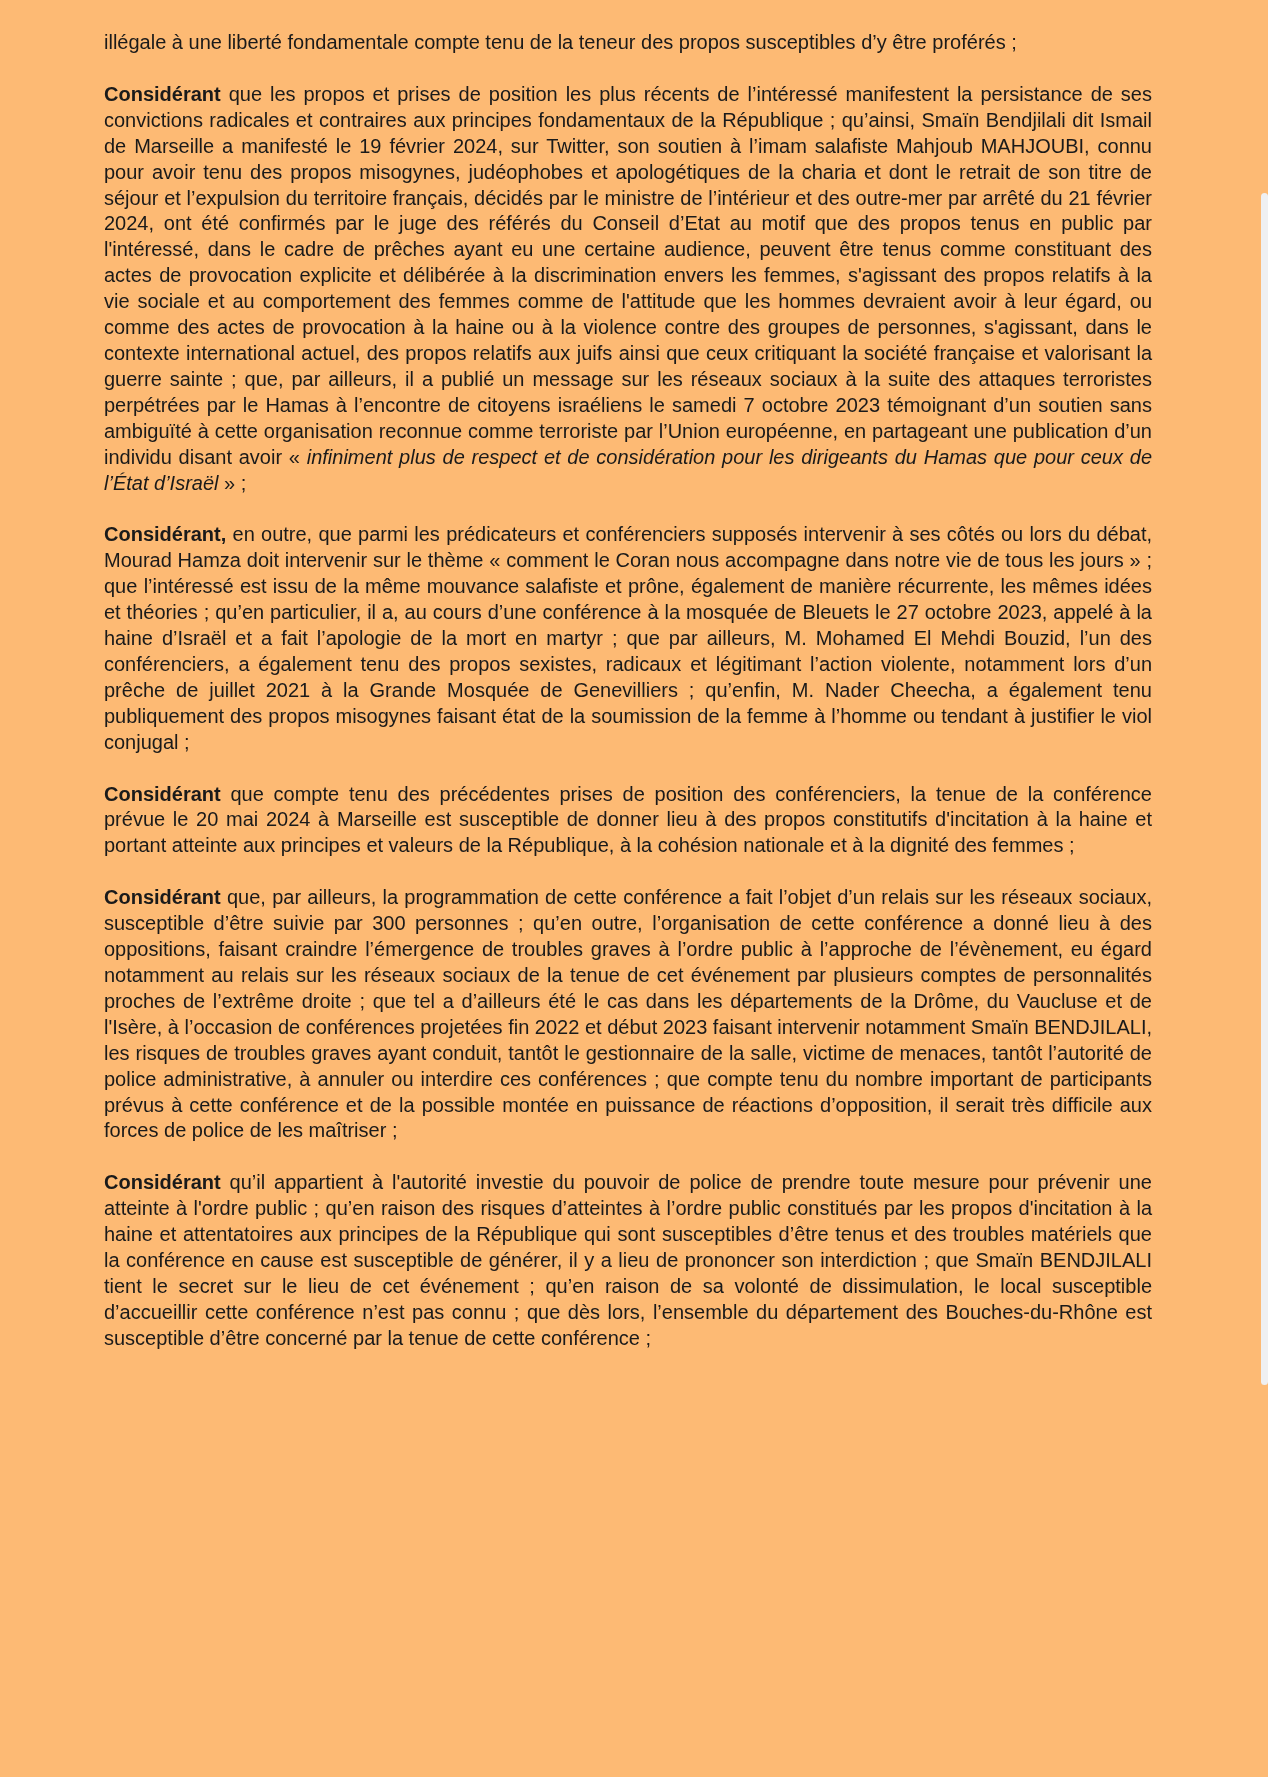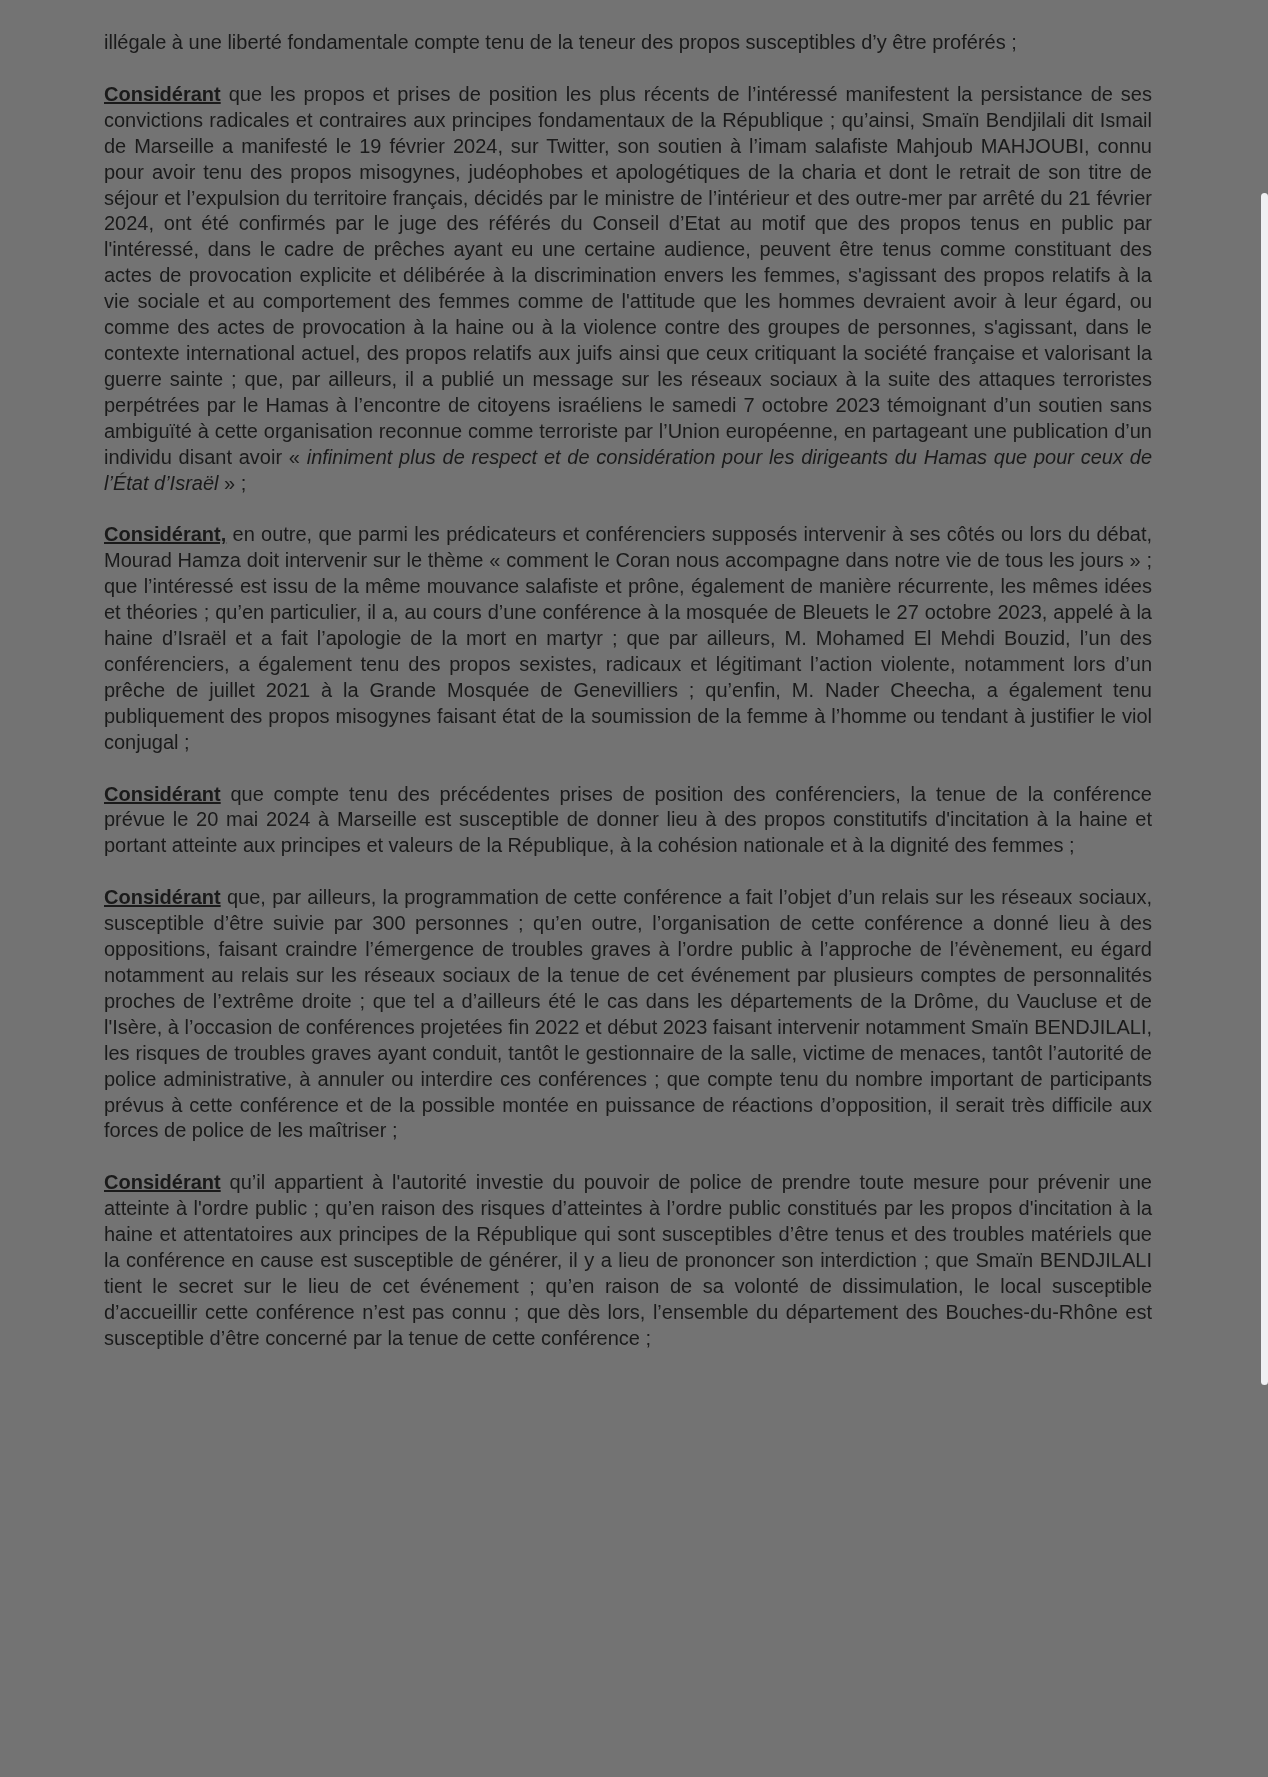--- a/index.html
+++ b/index.html
@@ -10,39 +10,39 @@
   body {
     width: 1268px;
     height: 1777px;
     overflow: hidden;
     font-family: "Liberation Sans", sans-serif;
   }
   .page {
     position: relative;
     width: 1268px;
     height: 1777px;
-    background: #737373;
+    background: #fdba74;
   }
   .text-block {
     position: absolute;
     left: 104px;
     top: 30px;
     width: 1048px;
     font-size: 20px;
     line-height: 25.9px;
     color: #1a1a1a;
     text-align: justify;
     -webkit-font-smoothing: antialiased;
   }
   .text-block p.para {
     margin: 0 0 26px 0;
     padding: 0;
   }
   .seg-normal { font-weight: 400; font-style: normal; }
-  .seg-bold   { font-weight: 700; font-style: normal; text-decoration: underline; }
+  .seg-bold   { font-weight: 700; font-style: normal; }
   .seg-italic { font-weight: 400; font-style: italic; }
   .scrollbar-thumb {
     position: absolute;
     right: 0px;
     top: 193px;
     width: 7px;
     height: 1192px;
     background: #eff0f2;
     border-radius: 4px;
   }

